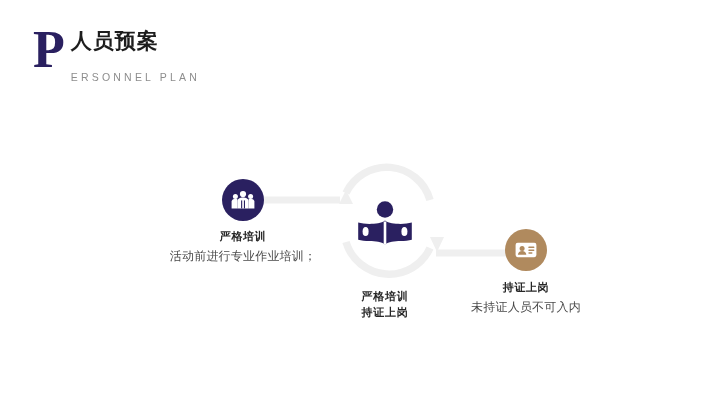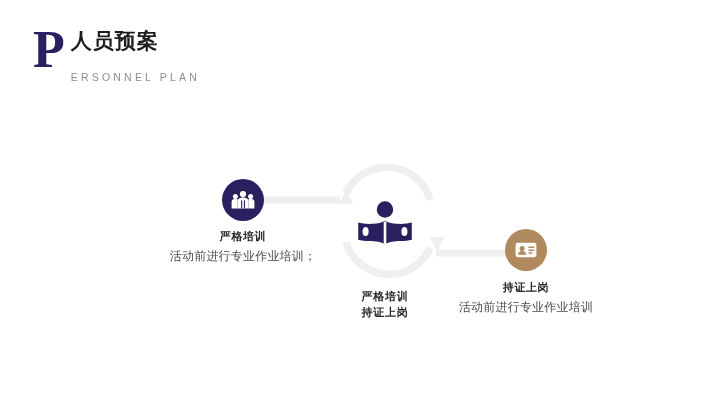--- a/index.html
+++ b/index.html
@@ -229,17 +229,17 @@
         <svg class="icon-svg" width="24" height="24" viewBox="0 0 24 24">
           <rect x="1.6" y="4.8" width="20.8" height="14.4" rx="2.1" fill="#ffffff"></rect>
           <circle cx="8.1" cy="10.4" r="2.5" fill="#b08a5e"></circle>
           <path d="M3.9 16.8 c0-2.3 1.9-3.7 4.2-3.7 s4.2 1.4 4.2 3.7 z" fill="#b08a5e"></path>
           <rect x="14.3" y="8.6" width="6.1" height="1.5" rx="0.7" fill="#b08a5e"></rect>
           <rect x="14.3" y="11.4" width="6.1" height="1.5" rx="0.7" fill="#b08a5e"></rect>
           <rect x="14.3" y="14.2" width="4.2" height="1.5" rx="0.7" fill="#b08a5e"></rect>
         </svg>
       </div>
       <div class="node-title">持证上岗</div>
-      <div class="node-desc">活动前进行专业作业培训</div>
+      <div class="node-desc">未持证人员不可入内</div>
     </div>
 
   </div>
 </div>
 
 </body></html>

